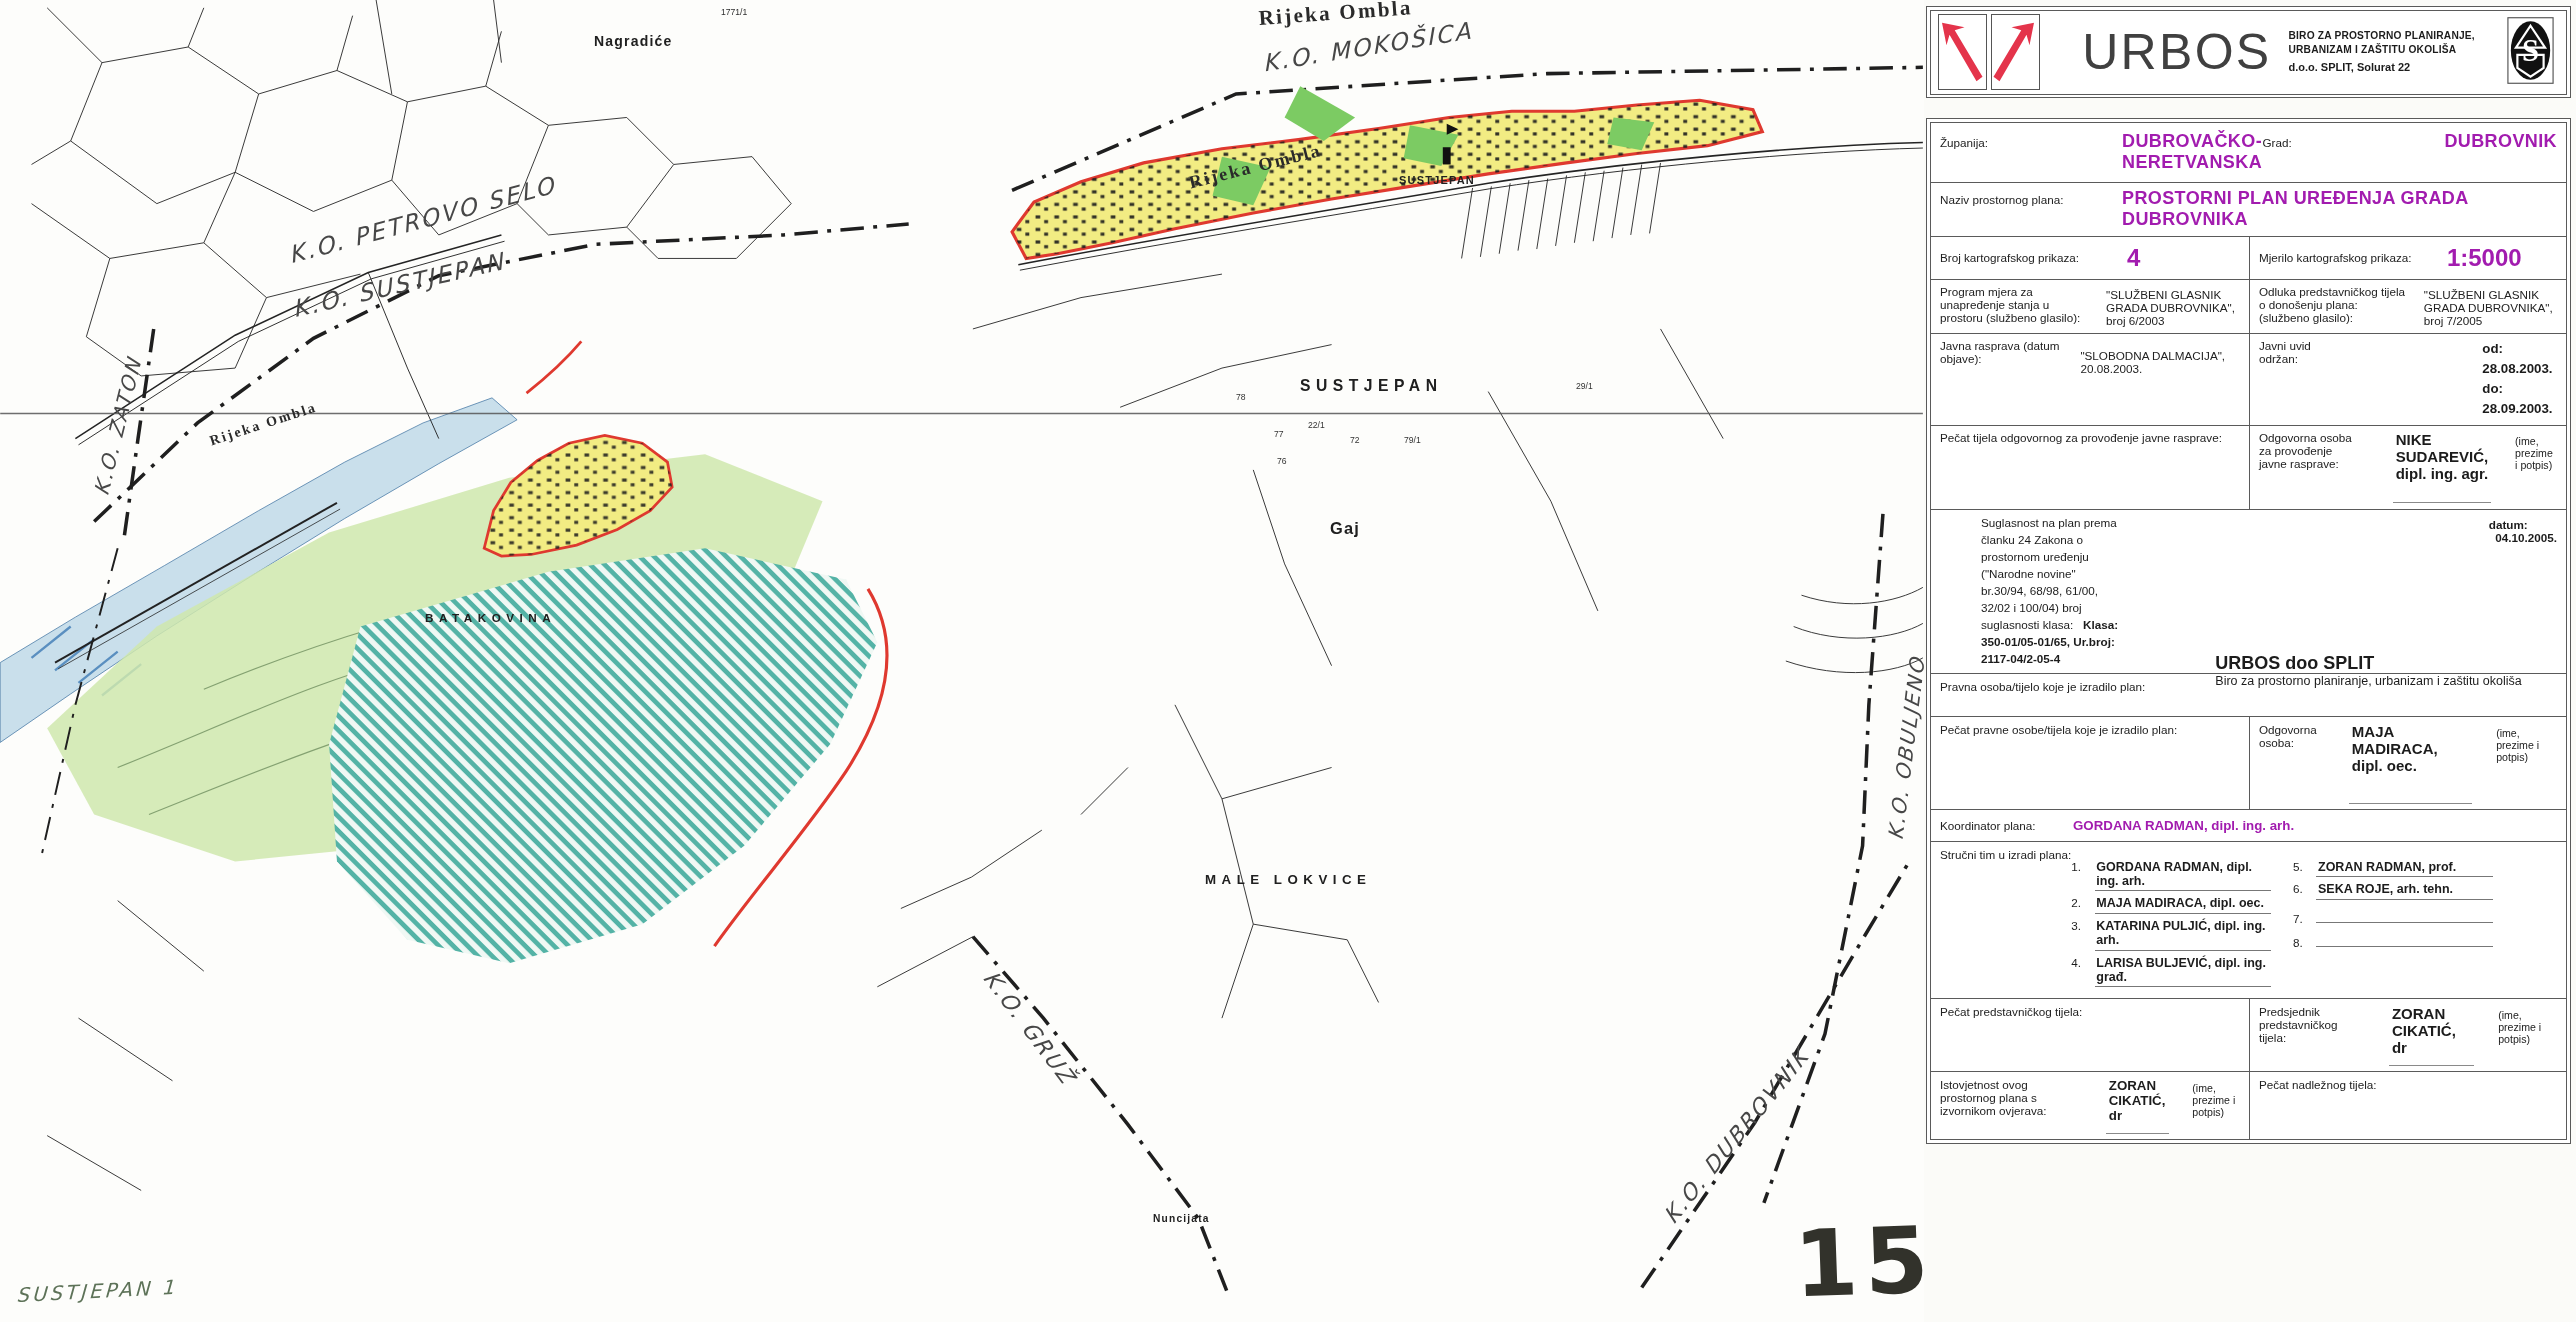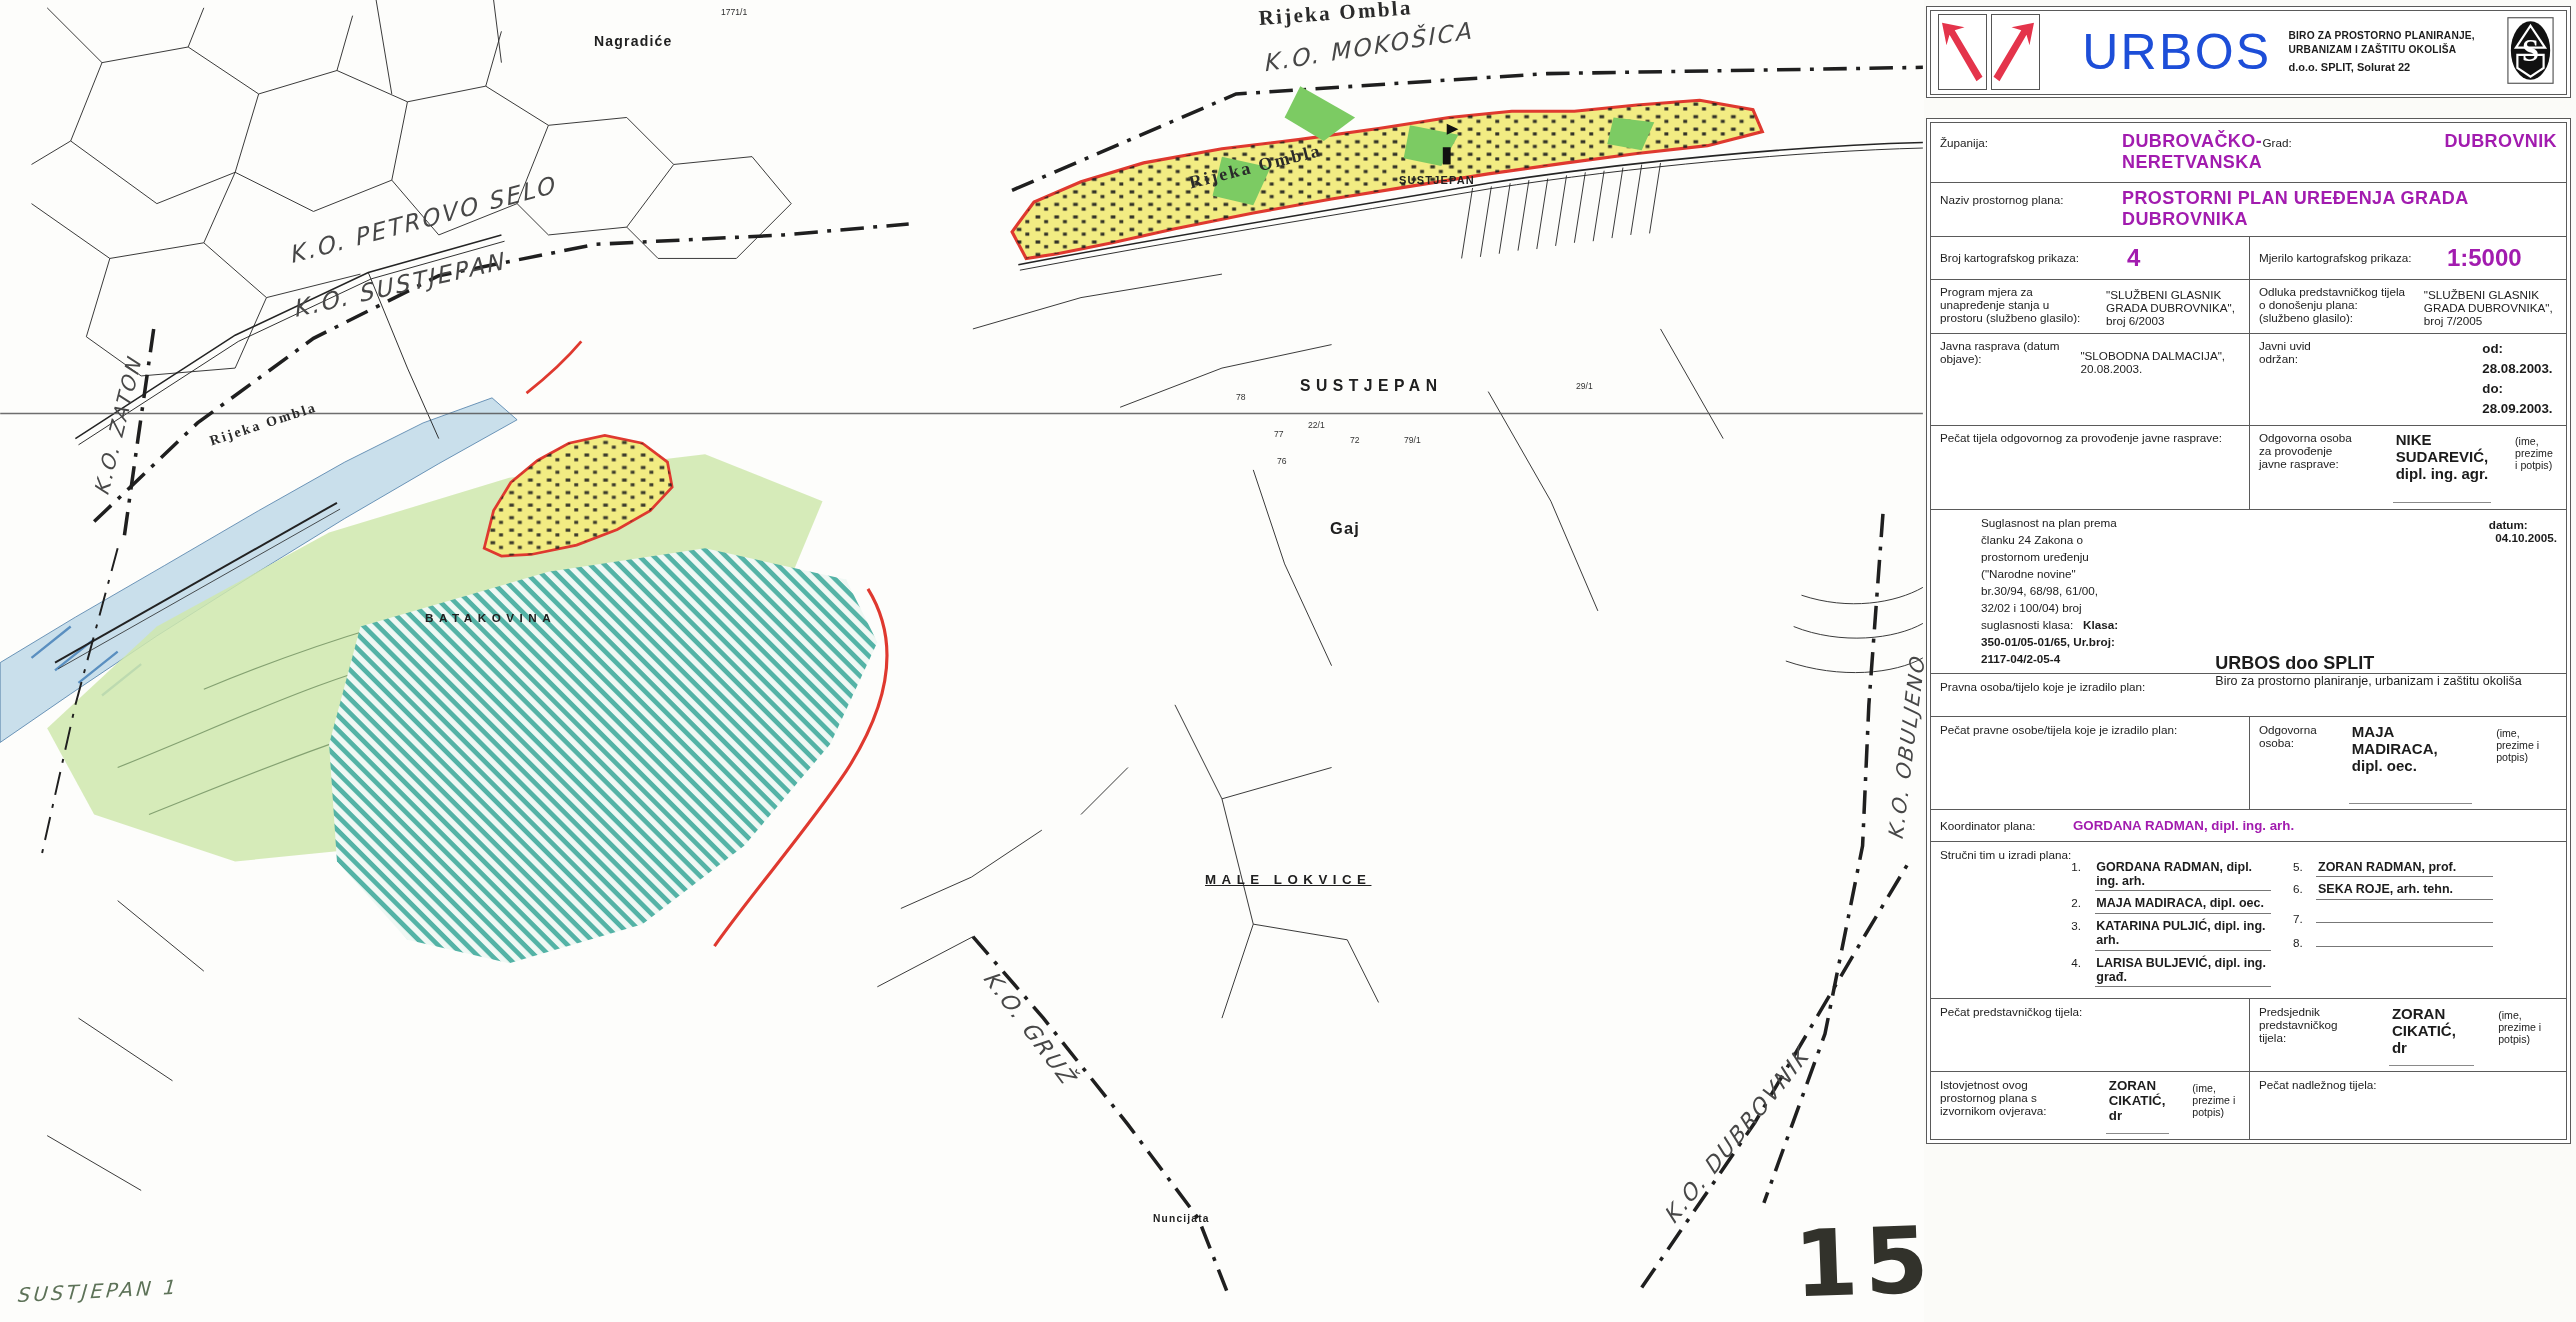--- a/index.html
+++ b/index.html
@@ -19,21 +19,21 @@
   #stamp{position:absolute;left:1794px;top:1209px;font-family:"DejaVu Sans",sans-serif;
          font-weight:700;font-size:92px;letter-spacing:6.3px;color:#32322b;transform:rotate(-2deg);}
   
   #panel{position:absolute;left:1924px;top:0;width:649px;height:1322px;background:#fbfbf8;}
   .frame{border:1.2px solid #5a5a5a;padding:2.3px;background:#fff;}
   .inner{border:1.7px solid #5a5a5a;background:#fff;}
   
   #logo{margin:6.3px 2.3px 0 2.3px;}
   #logo .inner{height:83px;display:flex;align-items:center;padding:0 7.8px;}
   .arrowbox{width:47px;height:74px;border:1.3px solid #555;margin-right:3.9px;flex:none;}
-  .brand{font-size:50px;font-weight:500;letter-spacing:2.3px;color:#1d4ed8;margin-left:38px;flex:none;}
+  .brand{font-size:50px;font-weight:500;letter-spacing:2.3px;color:#404040;margin-left:38px;flex:none;}
   .brand-sub{margin-left:17px;flex:1;line-height:1.35;}
   .brand-sub .s1{font-size:10.2px;font-weight:700;letter-spacing:0.2px;}
   .brand-sub .s3{font-size:11px;font-weight:700;margin-top:3.1px;}
   .monogram{flex:none;margin-right:4.7px;}
   
   #meta{margin:20.4px 2.3px 0 2.3px;}
   #meta .inner{display:flex;flex-direction:column;}
   .trow{border-bottom:1.7px solid #5a5a5a;display:flex;}
   .trow:last-child{border-bottom:none;}
   .cell{padding:5.5px 9.4px;box-sizing:border-box;display:flex;flex-direction:row;}
@@ -162,21 +162,21 @@
       <span class="ml print" style="left: 594px; top: 34px; font-size: 14px;">Nagradiće</span>
       <span class="ml tiny" style="left: 721px; top: 7.8px; font-size: 8.6px;">1771/1</span>
       <span class="ml hand" style="left: 290px; top: 244px; font-size: 23.5px; transform: rotate(-15deg) skewX(-8deg);">K.O. PETROVO SELO</span>
       <span class="ml hand" style="left: 294px; top: 298px; font-size: 23.5px; transform: rotate(-13deg) skewX(-8deg);">K.O. SUSTJEPAN</span>
       <span class="ml hand" style="left: 92px; top: 489px; font-size: 20.4px; transform: rotate(-76deg) skewX(-8deg);">K.O. ZATON</span>
       <span class="ml serif" style="left: 208px; top: 435px; font-size: 14px; transform: rotate(-18deg);">Rijeka Ombla</span>
       <span class="ml print" style="left: 1399px; top: 175px; font-size: 11px;">SUSTJEPAN</span>
       <span class="ml printsp" style="left: 1300px; top: 378px; font-size: 15.7px;">SUSTJEPAN</span>
       <span class="ml print" style="left: 1330px; top: 520px; font-size: 16.4px;">Gaj</span>
       <span class="ml printsp" style="left: 425px; top: 612px; font-size: 11.7px;">BATAKOVINA</span>
-      <span class="ml printsp" style="left: 1205px; top: 873px; font-size: 13.3px; text-decoration: underline;">MALE LOKVICE</span>
+      <span class="ml printsp" style="left: 1205px; top: 873px; font-size: 13.3px;">MALE LOKVICE</span>
       <span class="ml hand" style="left: 999px; top: 970px; font-size: 22px; transform: rotate(53deg) skewX(-8deg);">K.O. GRUŽ</span>
       <span class="ml hand" style="left: 1662px; top: 1211px; font-size: 22px; transform: rotate(-51deg) skewX(-8deg);">K.O. DUBROVNIK</span>
       <span class="ml hand" style="left: 1886px; top: 835px; font-size: 20.4px; transform: rotate(-83deg) skewX(-8deg);">K.O. OBULJENO</span>
       <span class="ml print" style="left: 1153px; top: 1214px; font-size: 10.2px;">Nuncijata</span>
       <span class="ml handgreen" style="left: 19px; top: 1286px; font-size: 19.6px; transform: rotate(-3deg) skewX(-8deg);">SUSTJEPAN 1</span>
       <span class="pn" style="left: 1236px; top: 392px;">78</span>
       <span class="pn" style="left: 1274px; top: 429px;">77</span>
       <span class="pn" style="left: 1277px; top: 456px;">76</span>
       <span class="pn" style="left: 1308px; top: 420px;">22/1</span>
       <span class="pn" style="left: 1350px; top: 435px;">72</span>

